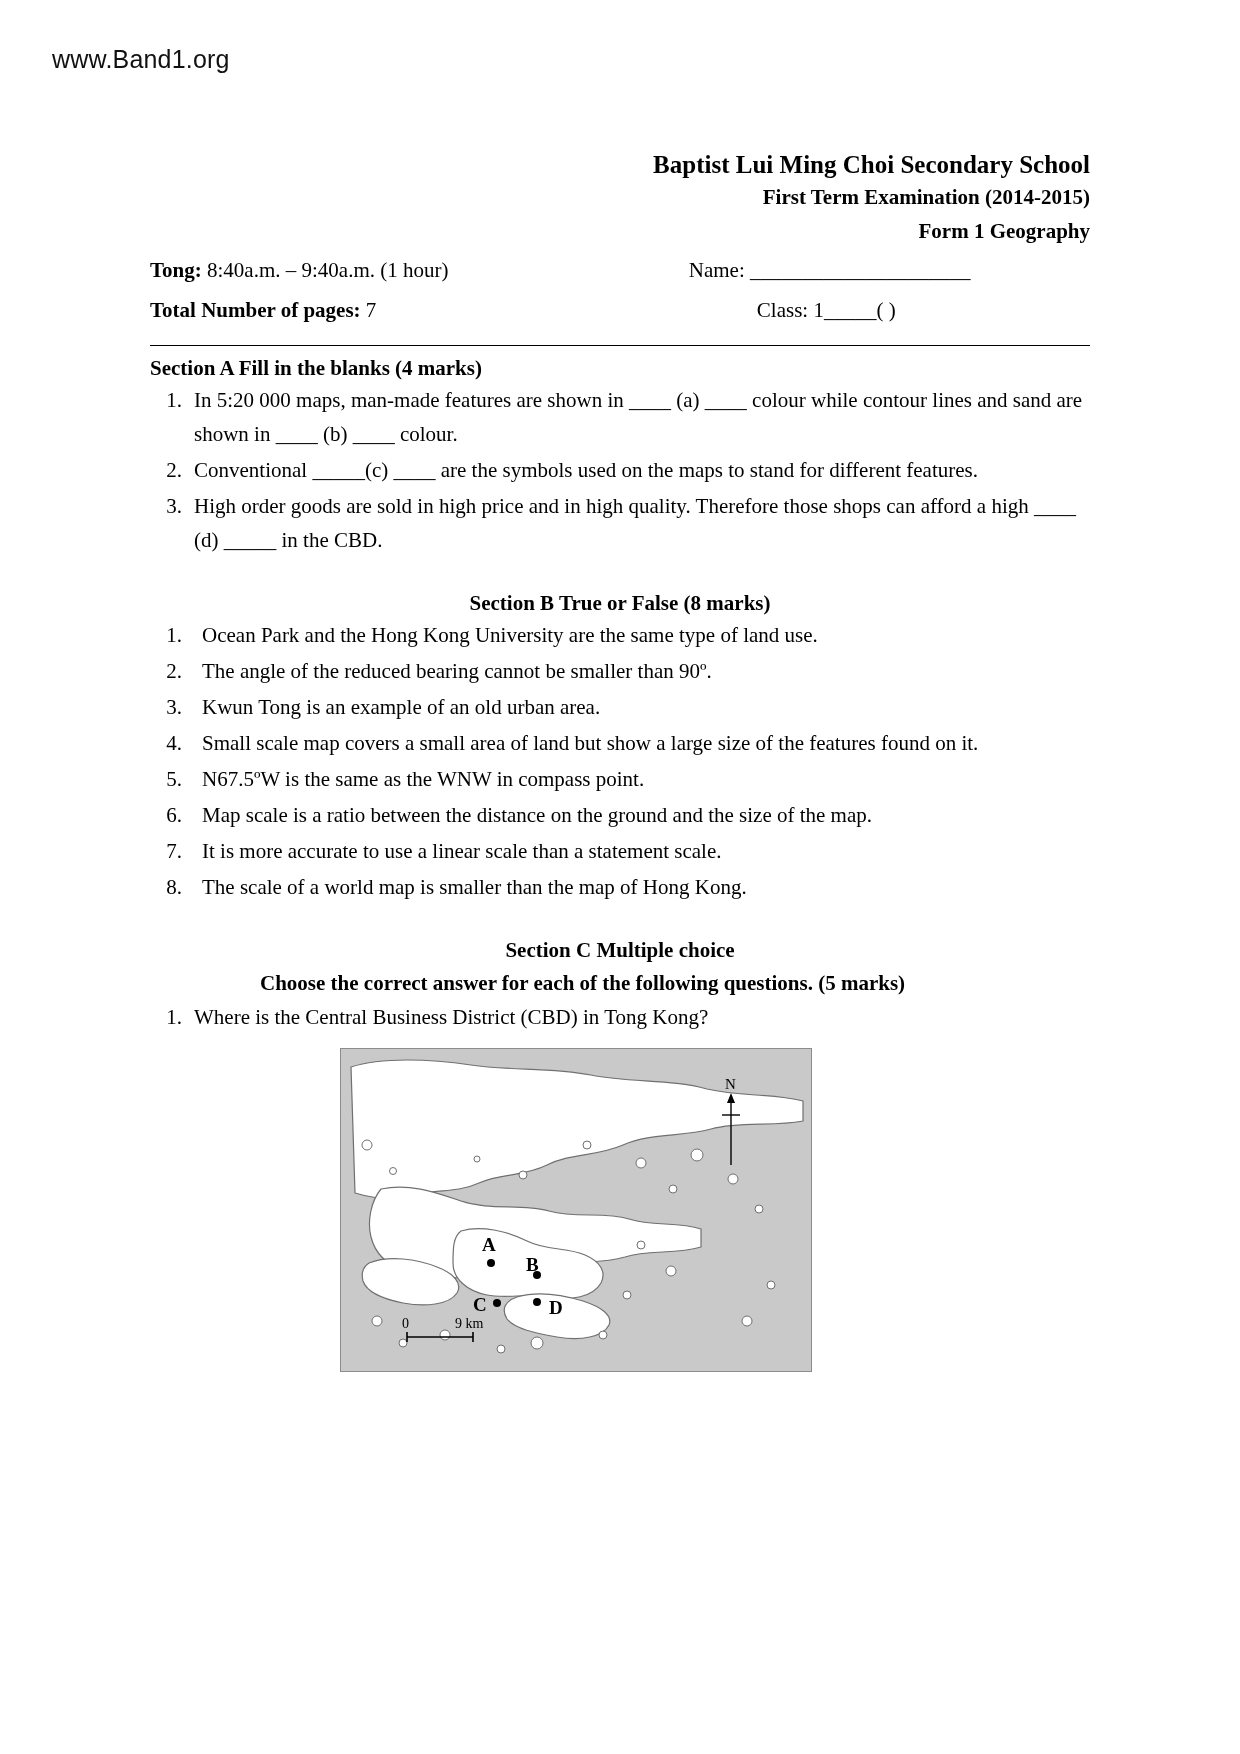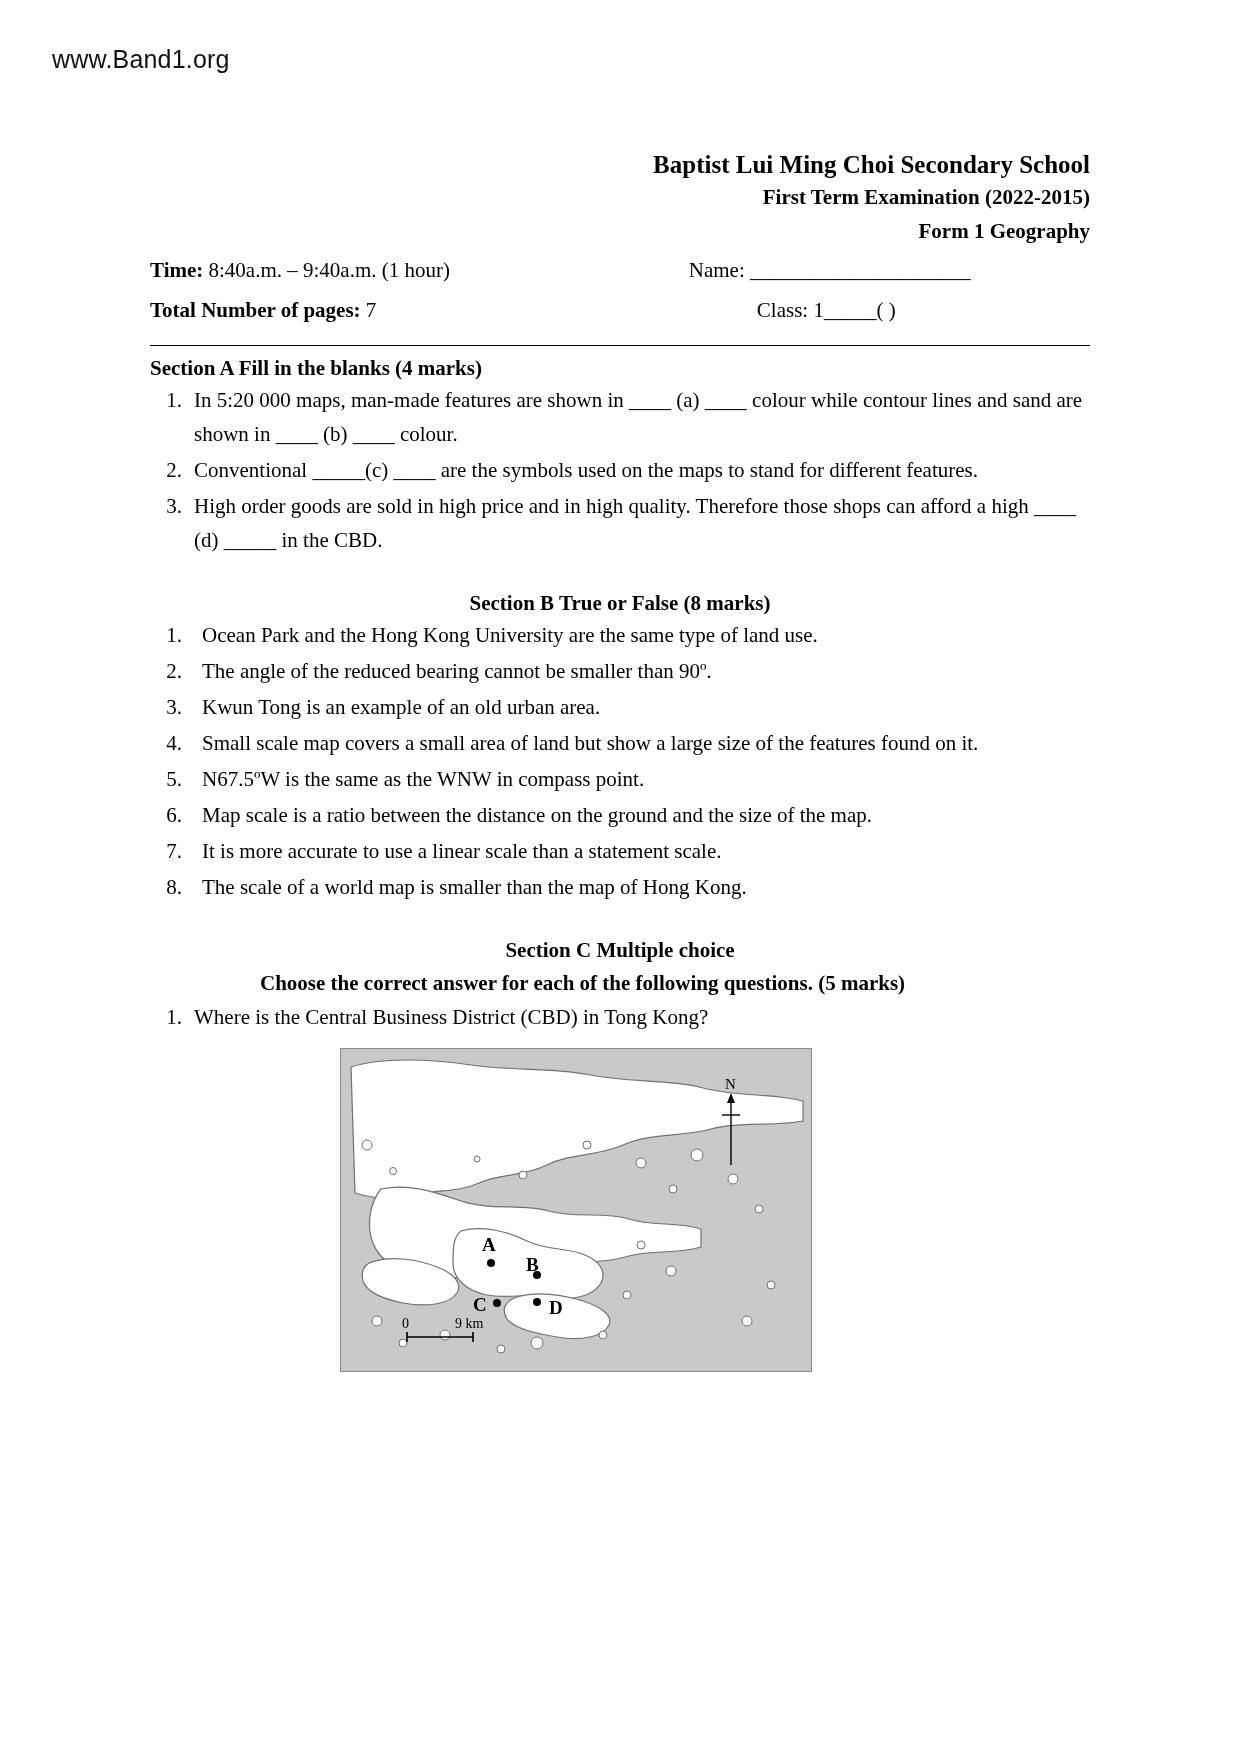--- a/index.html
+++ b/index.html
@@ -126,30 +126,30 @@
 <body>
 
 <div class="page">
 
   <div class="watermark">www.Band1.org</div>
 
   <div class="doc">
 
     <div class="title-block">
       <div class="school-name">Baptist Lui Ming Choi Secondary School</div>
-      <div class="exam-name">First Term Examination (2022-2015)</div>
+      <div class="exam-name">First Term Examination (2014-2015)</div>
       <div class="form-name">Form 1 Geography</div>
     </div>
 
     <div class="meta-row">
     </div>
 
     <div class="meta-row">
       <div class="meta-left">
-        <span class="b">Time:</span>
+        <span class="b">Tong:</span>
         <span>8:40a.m. – 9:40a.m. (1 hour)</span>
       </div>
       <div class="meta-right r-indent-2">
         <span>Name:</span>
         <span>_____________________</span>
       </div>
     </div>
 
     <div class="meta-row">
       <div class="meta-left">

